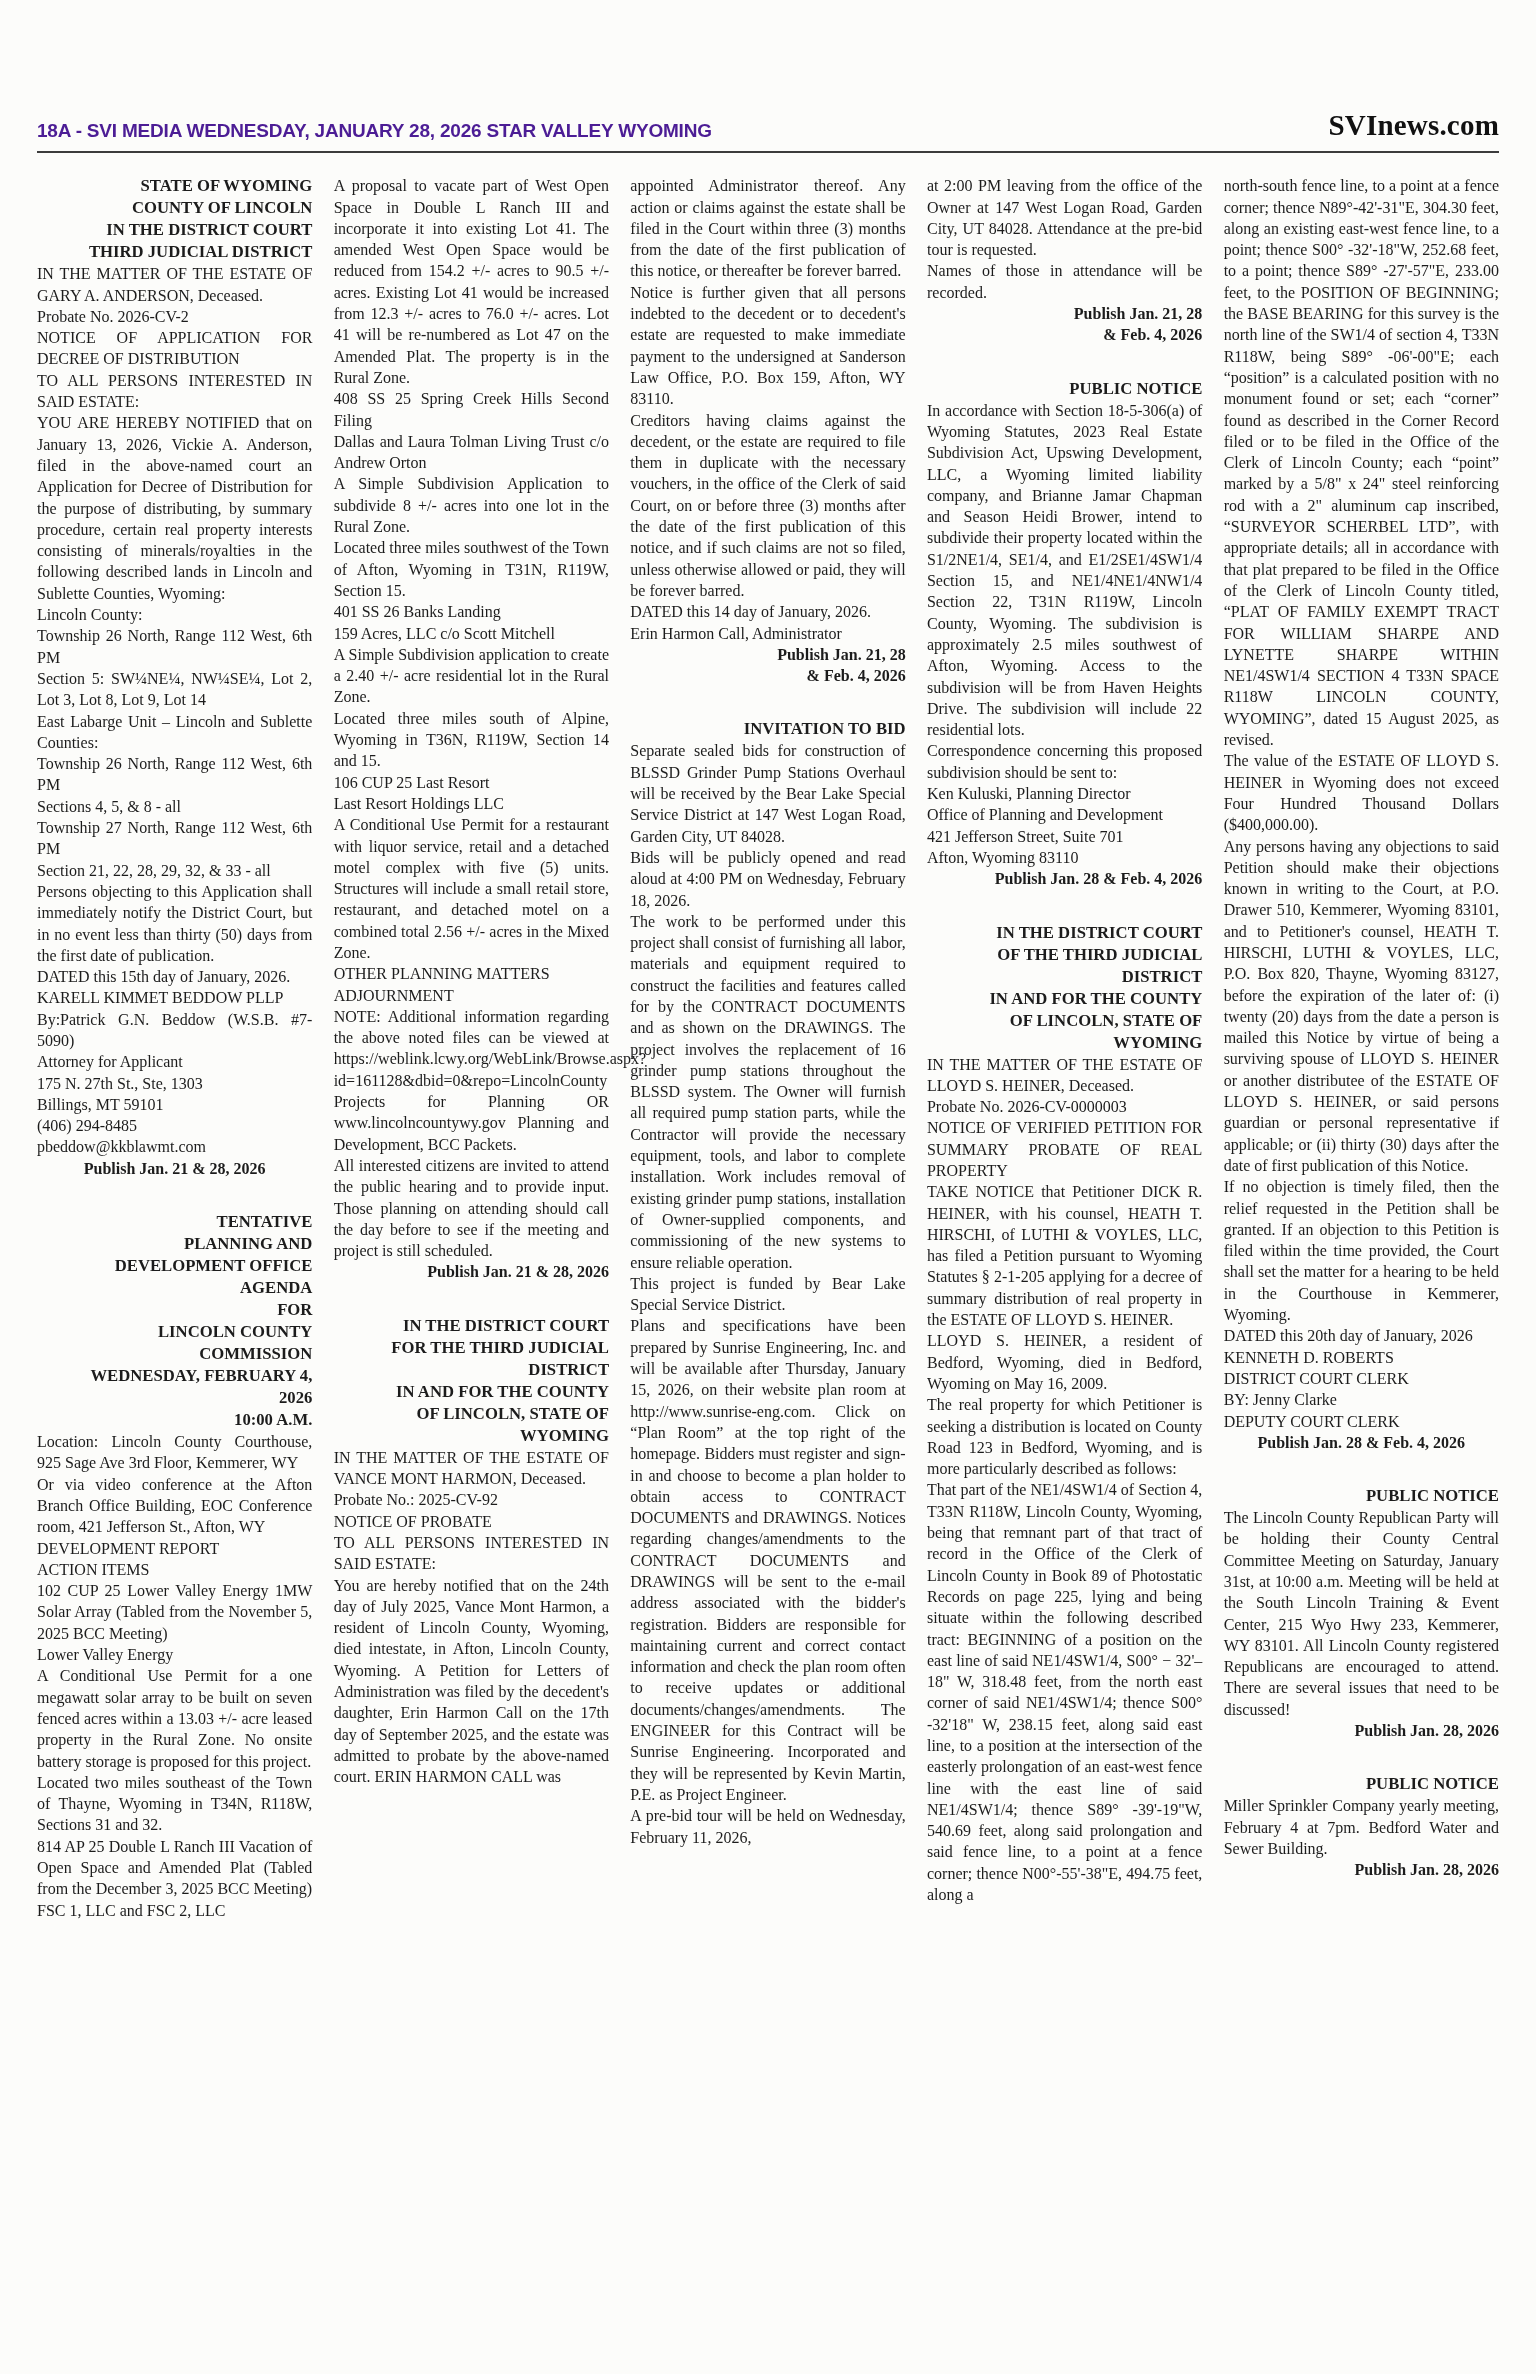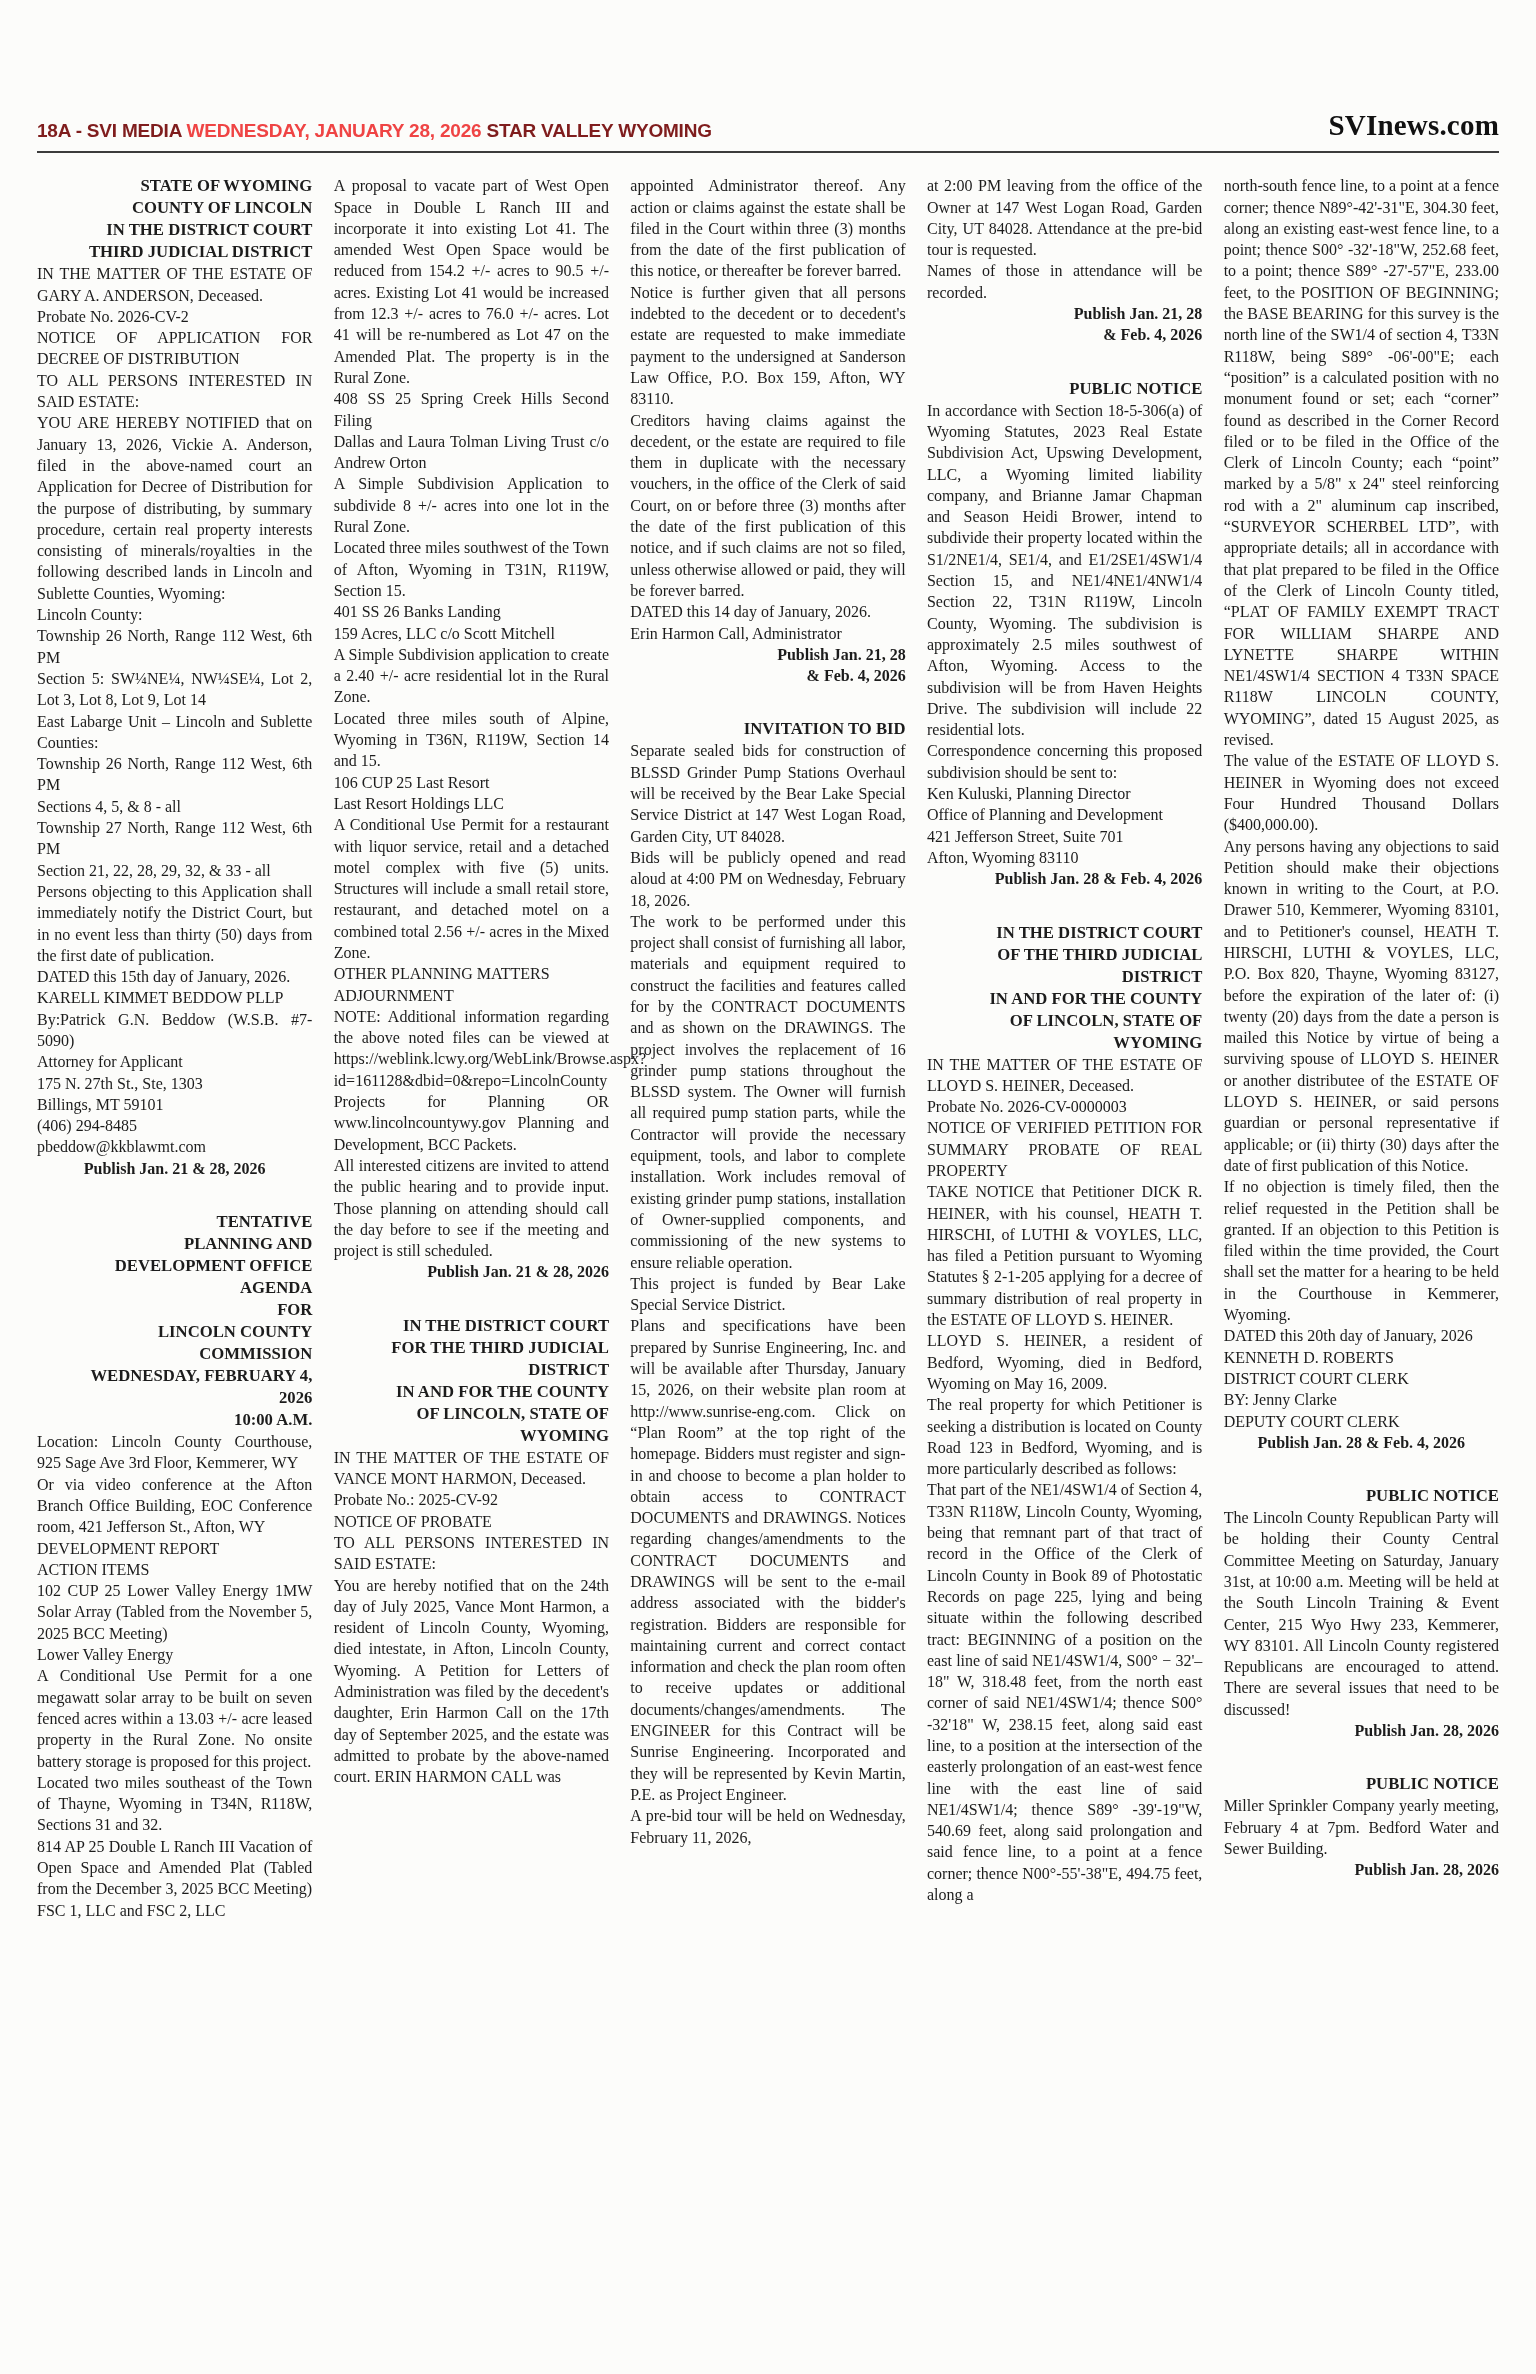--- a/index.html
+++ b/index.html
@@ -13,22 +13,22 @@
   .masthead{
     display:flex;justify-content:space-between;align-items:flex-end;
     margin:0 37px;padding-top:109px;padding-bottom:9.3px;
     border-bottom:2.8px solid #3c3c3c;
   }
   .masthead-left{
     font-family:"Liberation Sans", sans-serif;
     font-weight:700;font-size:19px;letter-spacing:-0.2px;
     white-space:nowrap;
   }
-  .mh-gray{color:#7f1d1d;}
-  .mh-black{color:#ef4444;}
+  .mh-gray{color:#4c1d95;}
+  .mh-black{color:#4c1d95;}
   .masthead-right{
     font-family:"Liberation Serif", serif;
     font-weight:700;font-size:29px;color:#111;letter-spacing:0.2px;
   }
   .cols{
     display:flex;gap:21.3px;
     margin:22px 37px 0 37px;
   }
   .col{flex:1;min-width:0;}
   .blk{font-size:16px;line-height:21.3px;}

